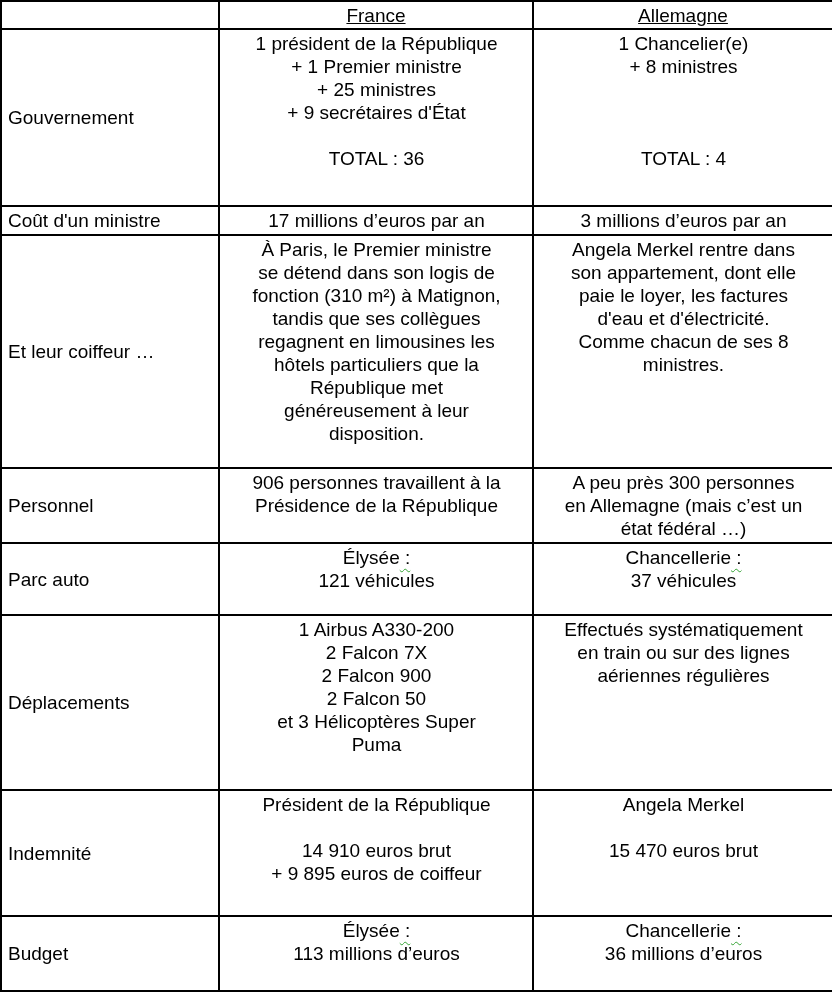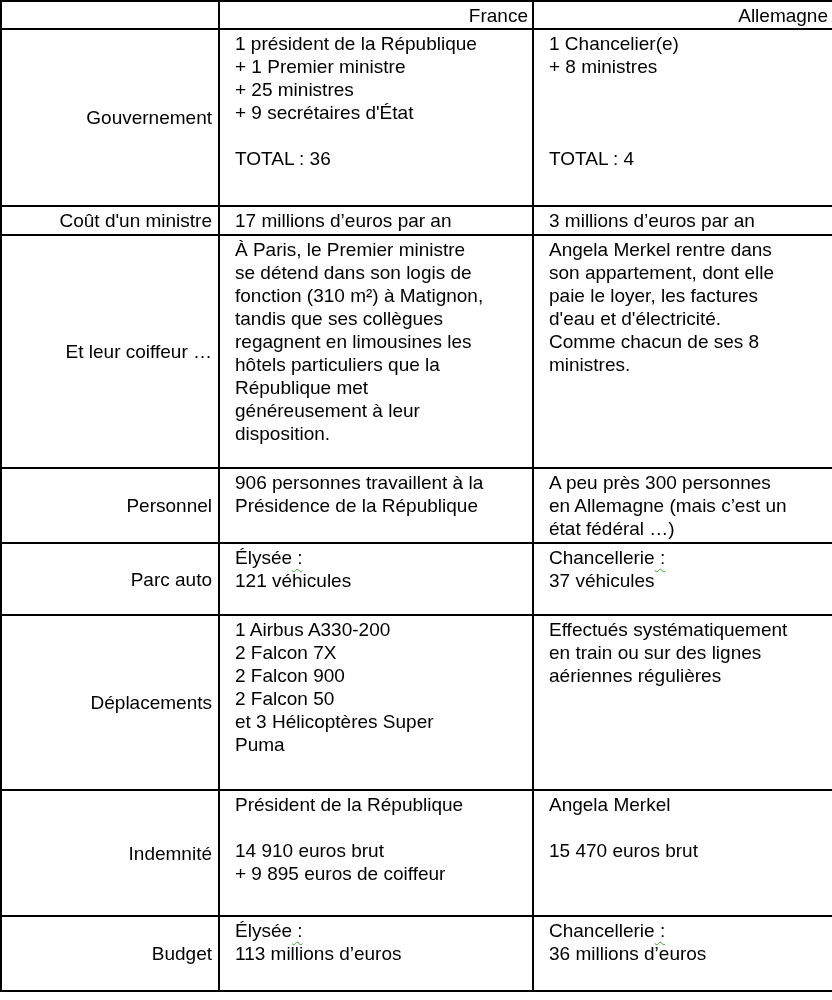--- a/index.html
+++ b/index.html
@@ -43,33 +43,34 @@
   tr.h-gouv    { height: 177px; }
   tr.h-cout    { height: 28px; }
   tr.h-log     { height: 233px; }
   tr.h-pers    { height: 74px; }
   tr.h-parc    { height: 72px; }
   tr.h-depl    { height: 175px; }
   tr.h-indem   { height: 126px; }
   tr.h-budget  { height: 75px; }
 
   .head-cell {
-    text-align: right;
+    text-align: center;
     vertical-align: middle;
     padding: 0 4px;
+    text-decoration: underline;
   }
   .label-cell {
-    text-align: right;
+    text-align: left;
     vertical-align: middle;
     padding: 0 6px;
   }
   .content-cell {
     vertical-align: top;
-    text-align: left;
-    padding: 2px 8px 2px 15px;
+    text-align: center;
+    padding: 2px 8px 2px 9px;
   }
   .prewrap { white-space: pre-line; }
   .line { white-space: normal; }
   .squiggle {
     text-decoration-line: underline;
     text-decoration-style: wavy;
     text-decoration-color: var(--squiggle);
     text-decoration-thickness: 1px;
     text-underline-offset: 4px;
   }

